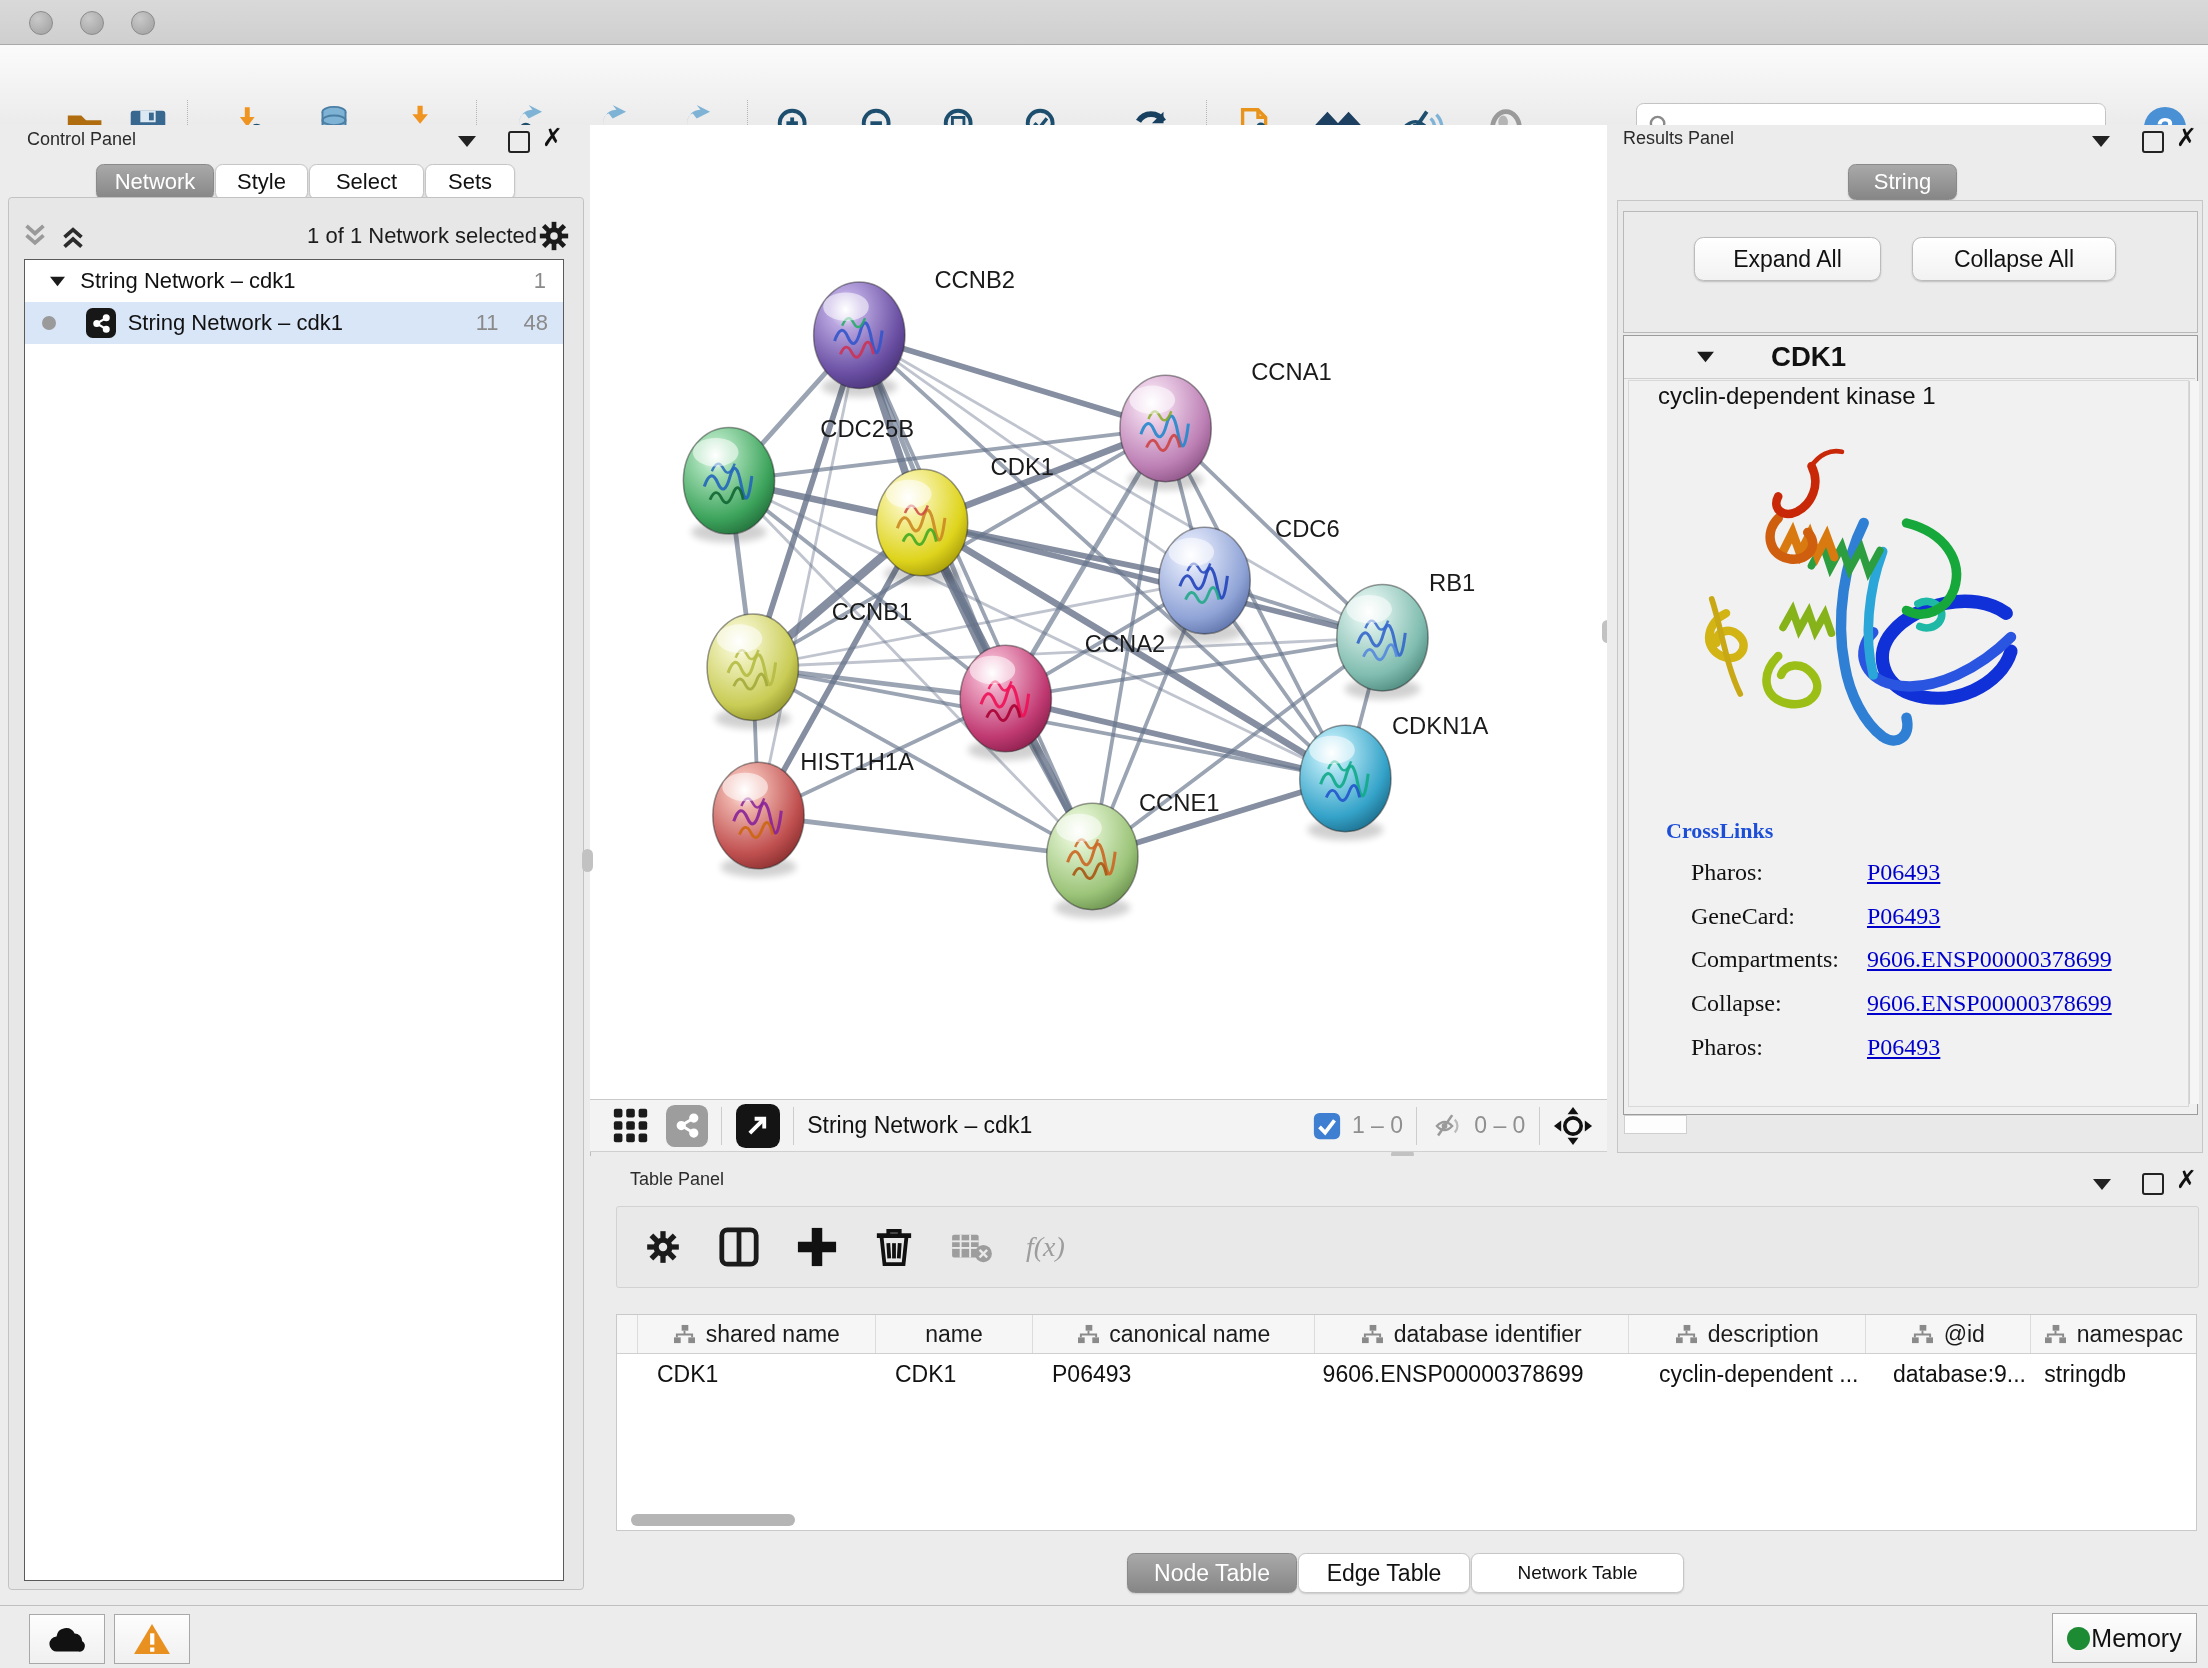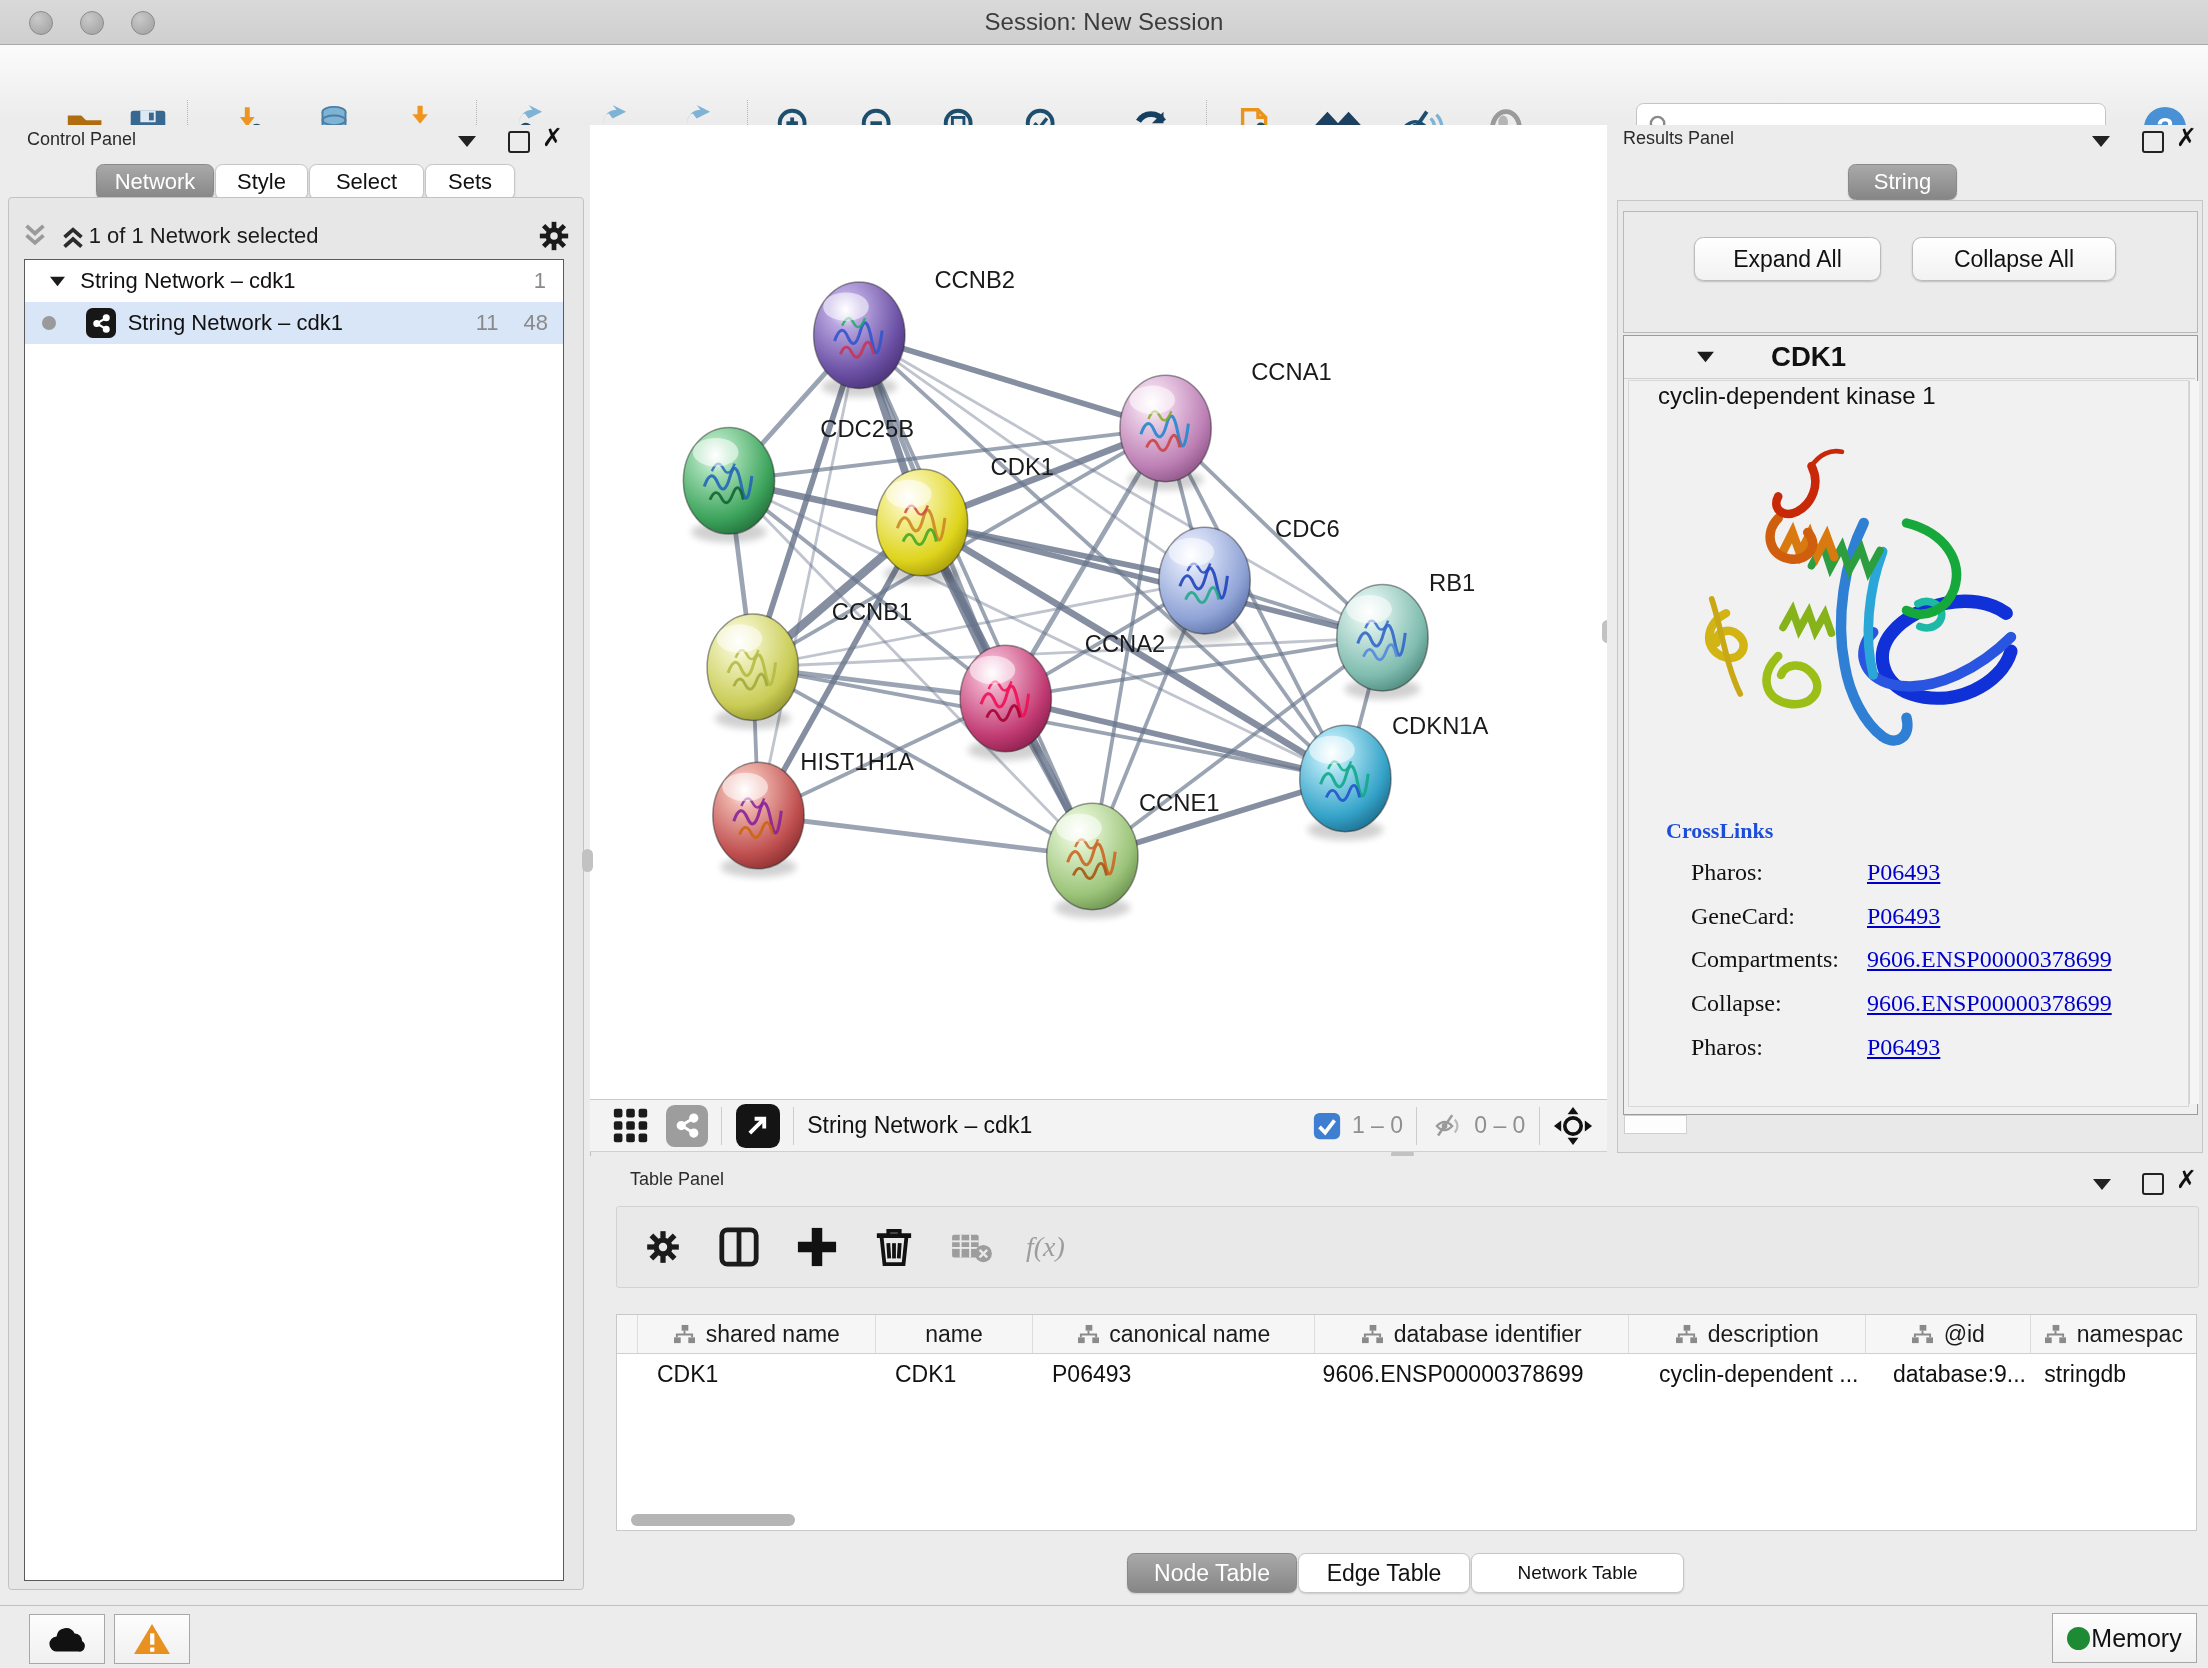--- a/index.html
+++ b/index.html
@@ -84,21 +84,20 @@
 </style>
 </head>
 <body>
 
 <div id="window">
 
   <div class="abs" id="titlebar">
     <div class="abs tl" style="left:28.5px"></div>
     <div class="abs tl" style="left:80px"></div>
     <div class="abs tl" style="left:131px"></div>
-    <div class="abs" id="win-title">Session: New Session</div>
   </div>
 
   <div class="abs" id="toolbar">
     <div class="abs tbico" style="left:63px">
       <svg width="48" height="48" viewBox="0 0 50 50">
           <path d="M5 12 h14 l5 5 h16 v6 H5z" fill="#b06d10"></path>
           <path d="M8 23 h38 l-7 19 H3z" fill="#f2a340"></path>
         </svg>
     </div>
     <div class="abs tbico" style="left:124px">
@@ -305,21 +304,21 @@
             <path d="M8 4 l9 8 9-8"></path>
             <path d="M8 14 l9 8 9-8"></path>
           </g>
         </svg>
       <svg width="32" height="28.5" viewBox="0 0 34 30" style="margin-left:5.7px;cursor:pointer">
           <g fill="none" stroke="#2b2b2b" stroke-width="4">
             <path d="M8 26 l9-8 9 8"></path>
             <path d="M8 16 l9-8 9 8"></path>
           </g>
         </svg>
-      <div style="flex:1;text-align:left" id="cp-status">1 of 1 Network selected</div>
+      <div style="flex:1;text-align:right" id="cp-status">1 of 1 Network selected</div>
       <svg width="34" height="34" viewBox="0 0 36 36" style="cursor:pointer">
           <g fill="#1b1b1b">
             <circle cx="18" cy="18" r="9"></circle>
             <g stroke="#1b1b1b" stroke-width="5">
               <line x1="18" y1="3" x2="18" y2="33"></line>
               <line x1="3" y1="18" x2="33" y2="18"></line>
               <line x1="7" y1="7" x2="29" y2="29"></line>
               <line x1="29" y1="7" x2="7" y2="29"></line>
             </g>
           </g>

